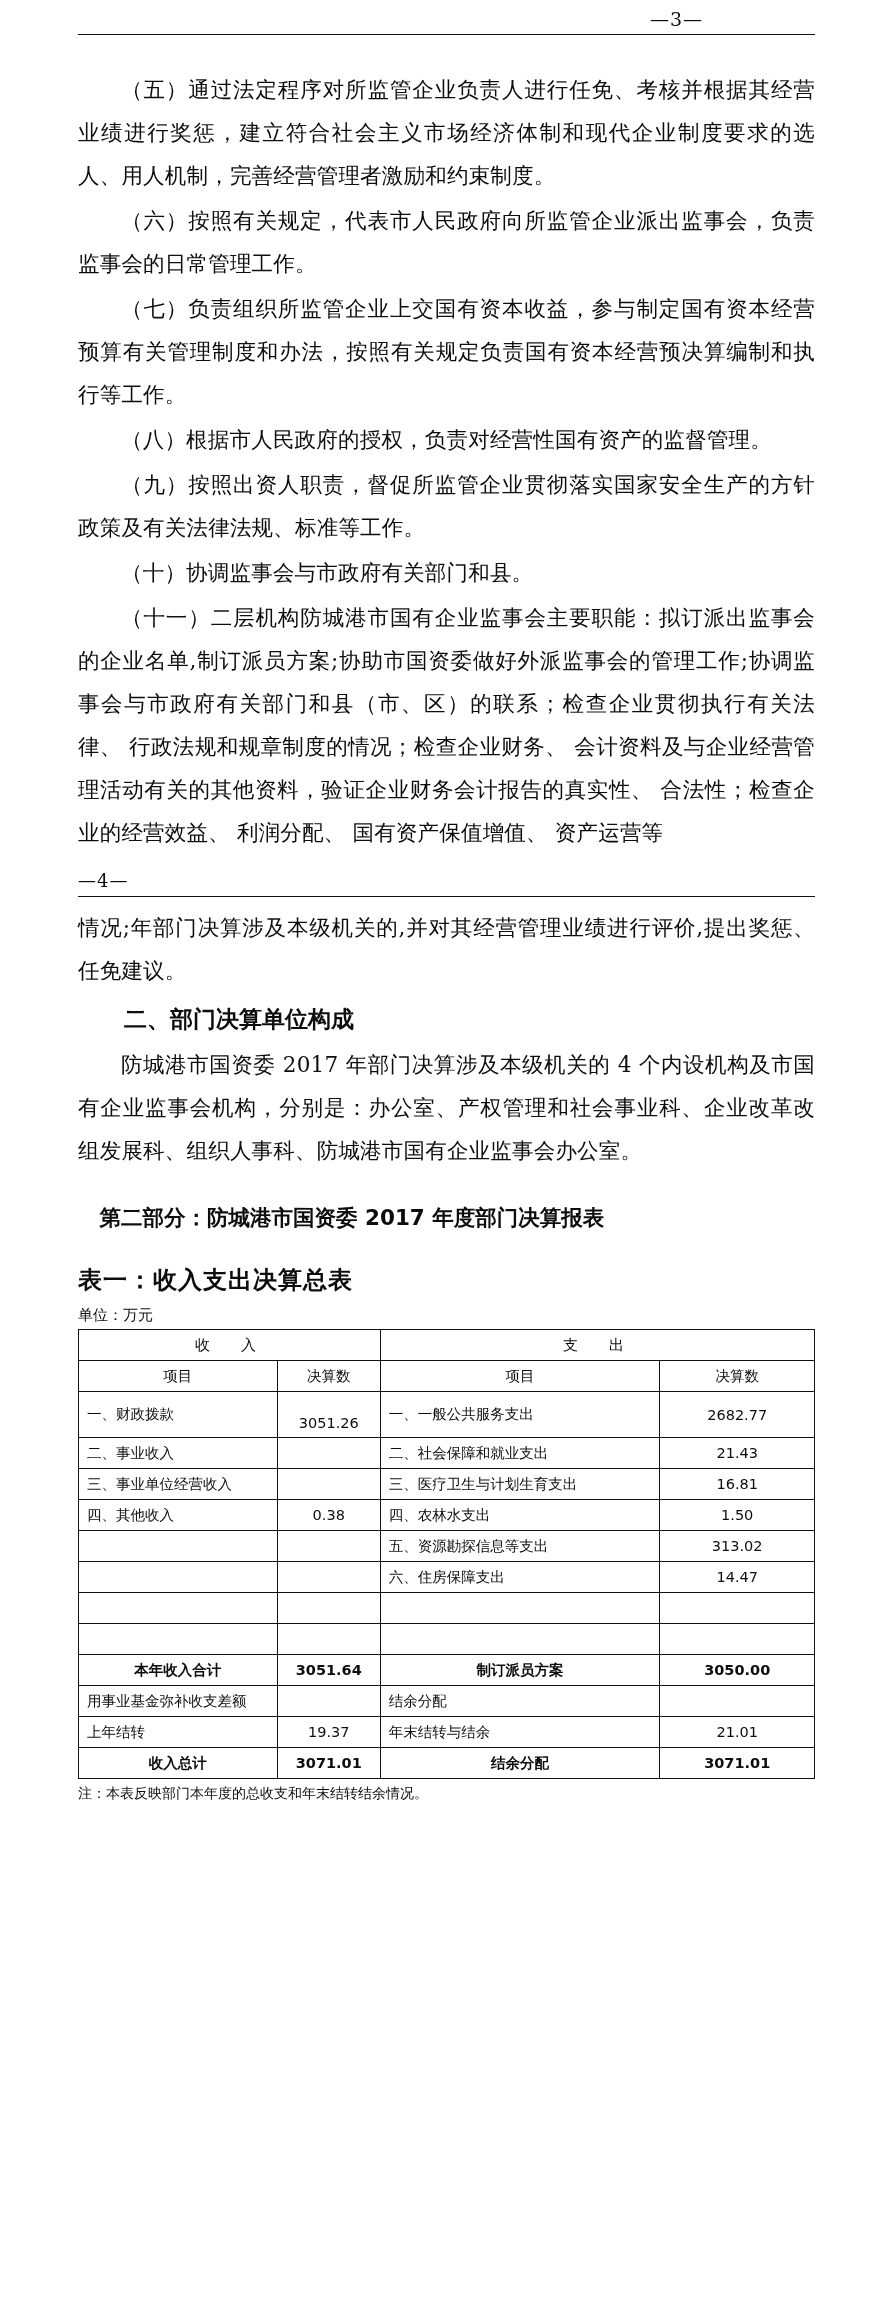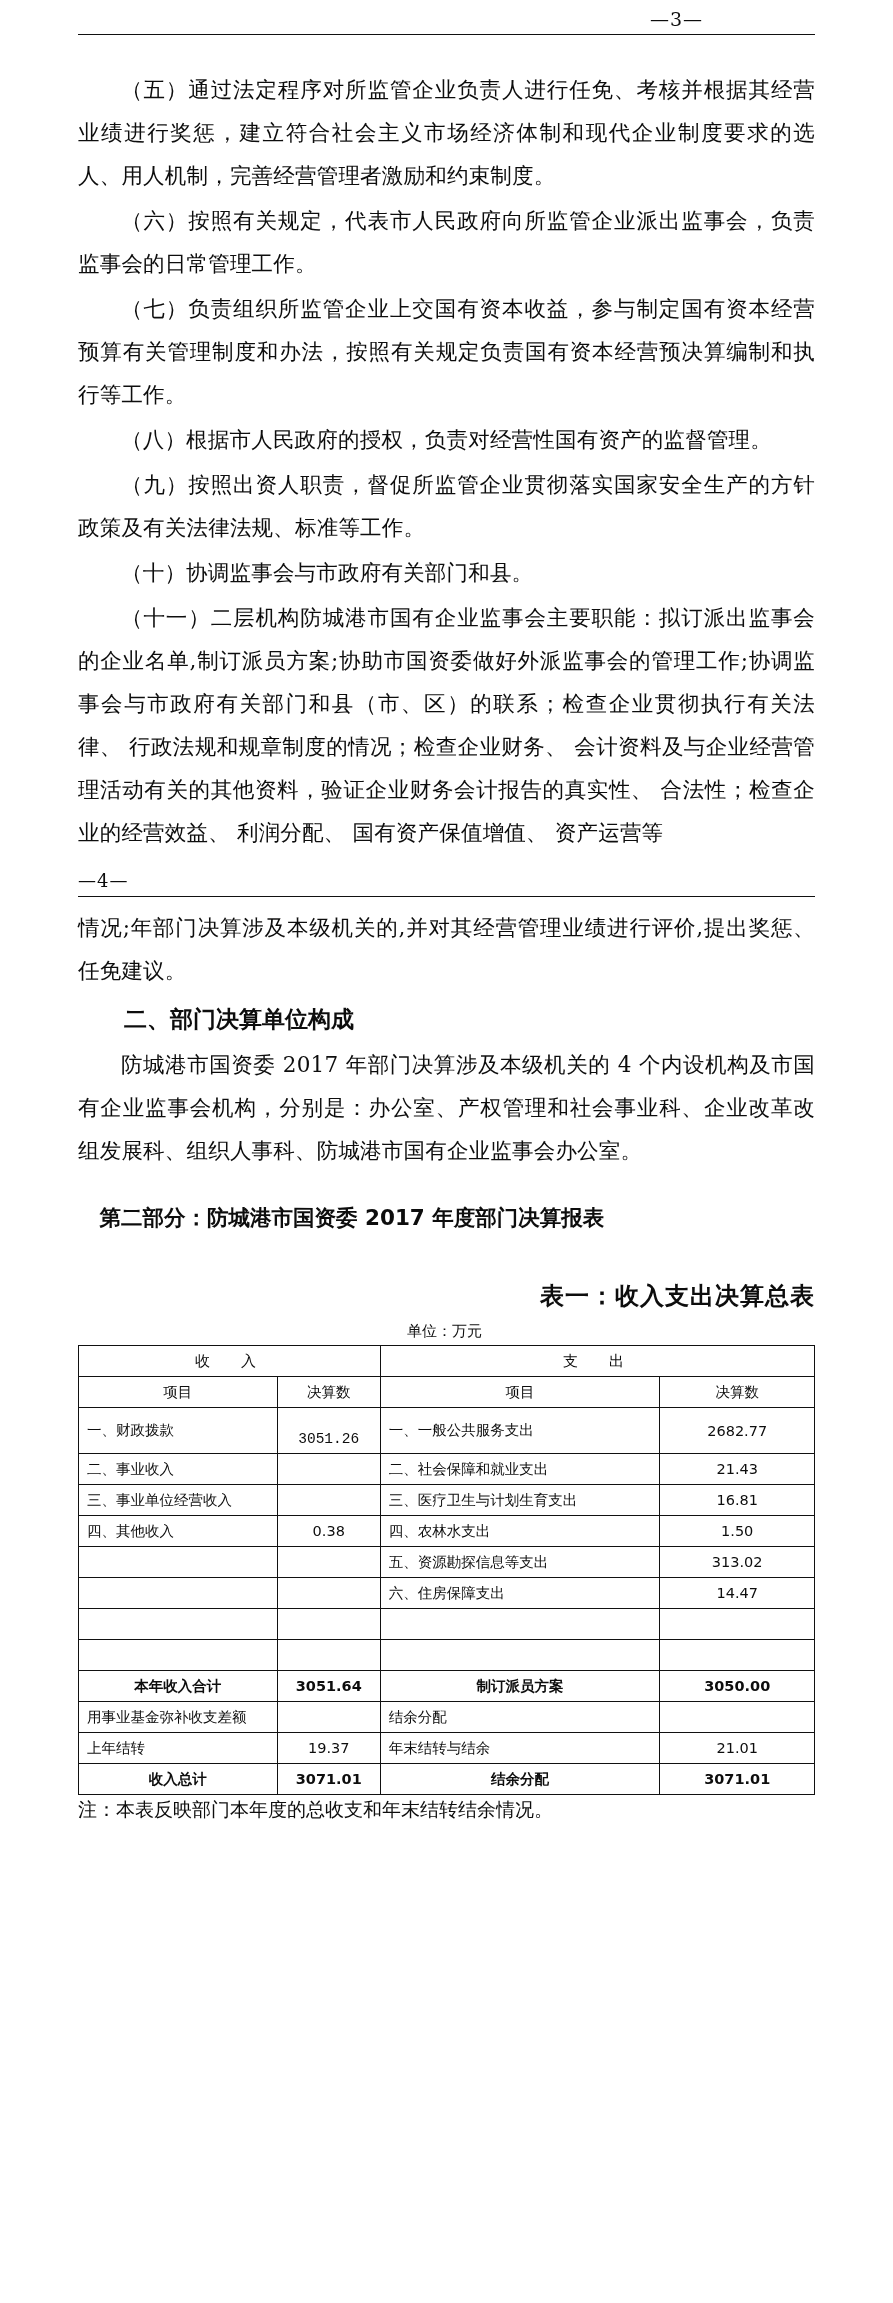--- a/index.html
+++ b/index.html
@@ -89,30 +89,30 @@
   }
   h2.part-title {
     margin: 26px 0 10px 0;
     font-size: 21.5px;
     line-height: 40px;
     font-weight: bold;
     text-indent: 1em;
     font-family: "DejaVu Sans", "Liberation Sans", sans-serif;
   }
   h3.table-title {
-    margin: 40px 0 8px 0;
+    margin: 24px 0 8px 0;
     font-size: 24px;
     line-height: 36px;
     font-weight: bold;
-    text-align: right;
+    text-align: left;
     letter-spacing: 1px;
     font-family: "DejaVu Sans", "Liberation Sans", sans-serif;
   }
   .unit-line {
-    text-align: center;
+    text-align: left;
     font-size: 15px;
     margin: 0 4px 4px 0;
     font-family: "DejaVu Sans", "Liberation Sans", sans-serif;
   }
   
   table.fin {
     width: 100%;
     border-collapse: collapse;
     table-layout: fixed;
     font-size: 14.5px;
@@ -140,31 +140,30 @@
   .c-num {
     text-align: center;
   }
   .tall {
     height: 46px;
   }
   .tall .c-num-inner {
     display: block;
     text-align: center;
     padding-top: 16px;
-    font-family: Liberation Mono, monospace;
   }
   .bold {
     font-weight: bold;
   }
   .blank-row td {
     height: 22px;
   }
   .note {
     margin: 4px 0 0 0;
-    font-size: 19px;
+    font-size: 14px;
     line-height: 20px;
     font-family: "DejaVu Sans", "Liberation Sans", sans-serif;
   }
   .spacer-bottom { height: 30px; }
 </style>
 </head>
 <body>
 
 <div class="page">
 

